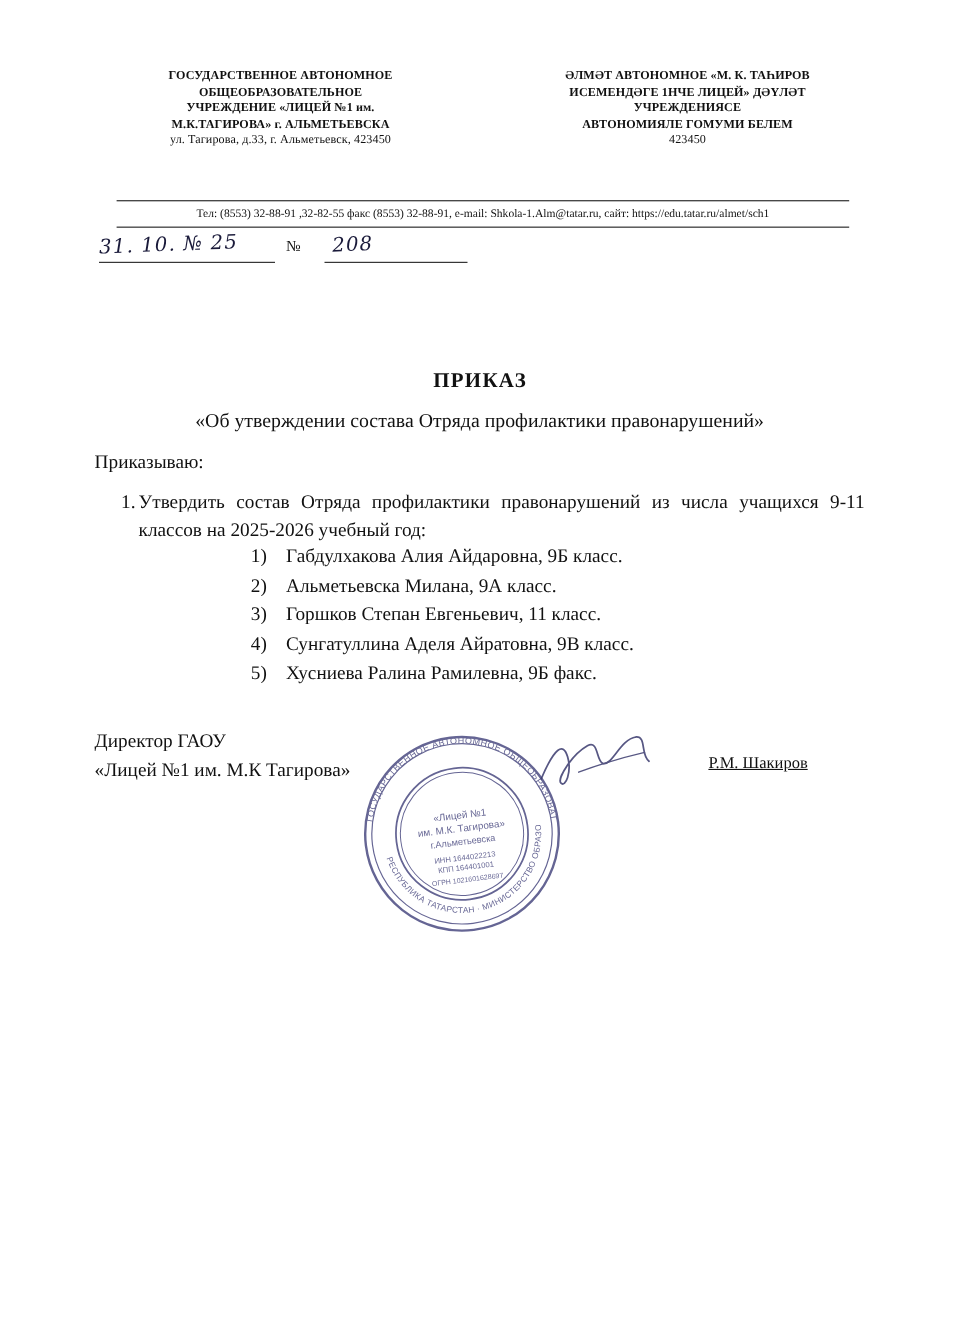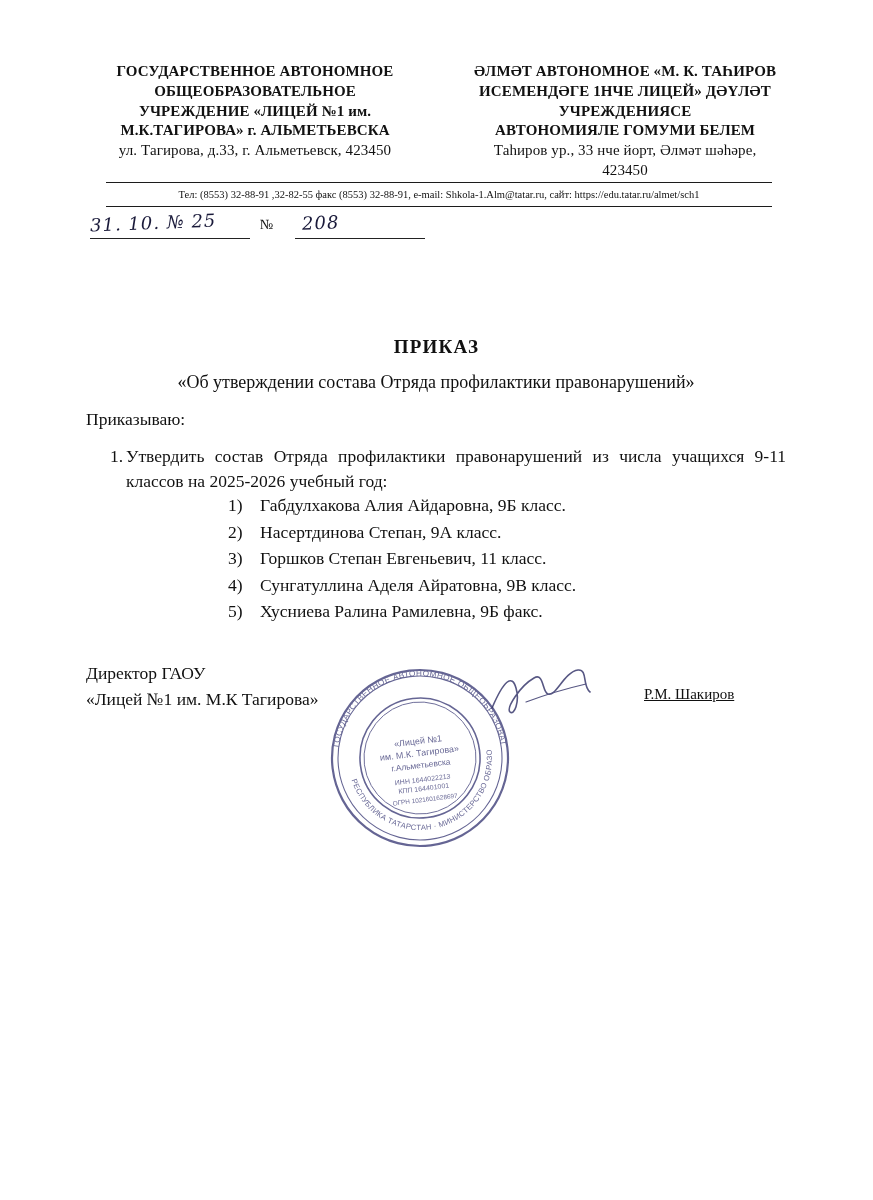--- a/index.html
+++ b/index.html
@@ -23,21 +23,21 @@
     top: 62px;
     left: 90px;
     width: 700px;
     display: flex;
     justify-content: space-between;
     align-items: flex-start;
   }
   .lh-col {
     width: 330px;
     text-align: center;
-    font-size: 15px;
+    font-size: 11px;
     line-height: 1.32;
     letter-spacing: 0.1px;
   }
   .lh-col .bold-line {
     font-weight: bold;
     display: block;
   }
   .lh-col .addr {
     display: block;
     font-weight: normal;
@@ -231,21 +231,20 @@
       <span class="bold-line">ОБЩЕОБРАЗОВАТЕЛЬНОЕ</span>
       <span class="bold-line">УЧРЕЖДЕНИЕ «ЛИЦЕЙ №1 им.</span>
       <span class="bold-line">М.К.ТАГИРОВА» г. АЛЬМЕТЬЕВСКА</span>
       <span class="addr">ул. Тагирова, д.33, г. Альметьевск, 423450</span>
     </div>
     <div class="lh-col lh-right">
       <span class="bold-line">ӘЛМӘТ АВТОНОМНОЕ «М. К. ТАҺИРОВ</span>
       <span class="bold-line">ИСЕМЕНДӘГЕ 1НЧЕ ЛИЦЕЙ» ДӘҮЛӘТ</span>
       <span class="bold-line">УЧРЕЖДЕНИЯСЕ</span>
       <span class="bold-line">АВТОНОМИЯЛЕ ГОМУМИ БЕЛЕМ</span>
-      <span class="addr">Таһиров ур., 33  нче йорт, Әлмәт шәһәре,</span>
       <span class="addr">423450</span>
     </div>
   </div>
 
   <div class="rule-top"></div>
   <div class="contacts">Тел: (8553) 32-88-91 ,32-82-55     факс (8553) 32-88-91, e-mail:  Shkola-1.Alm@tatar.ru, сайт: https://edu.tatar.ru/almet/sch1</div>
   <div class="rule-bottom"></div>
 
   <div class="datenum">
     <span class="hw hw-date">31. 10. № 25</span>
@@ -262,21 +261,21 @@
   <div class="clause">
     <span class="num">1.</span>
     <span class="txt">Утвердить состав Отряда профилактики правонарушений из числа учащихся 9-11 классов на 2025-2026 учебный год:</span>
   </div>
 
   <div class="namelist">
     <span class="row">
       <span class="idx">1)</span><span>Габдулхакова Алия Айдаровна, 9Б класс.</span>
     </span>
     <span class="row">
-      <span class="idx">2)</span><span>Насертдинова Степан, 9А класс.</span>
+      <span class="idx">2)</span><span>Альметьевска Милана, 9А класс.</span>
     </span>
     <span class="row">
       <span class="idx">3)</span><span>Горшков Степан Евгеньевич, 11 класс.</span>
     </span>
     <span class="row">
       <span class="idx">4)</span><span>Сунгатуллина Аделя Айратовна, 9В класс.</span>
     </span>
     <span class="row">
       <span class="idx">5)</span><span>Хусниева Ралина Рамилевна, 9Б факс.</span>
     </span>

